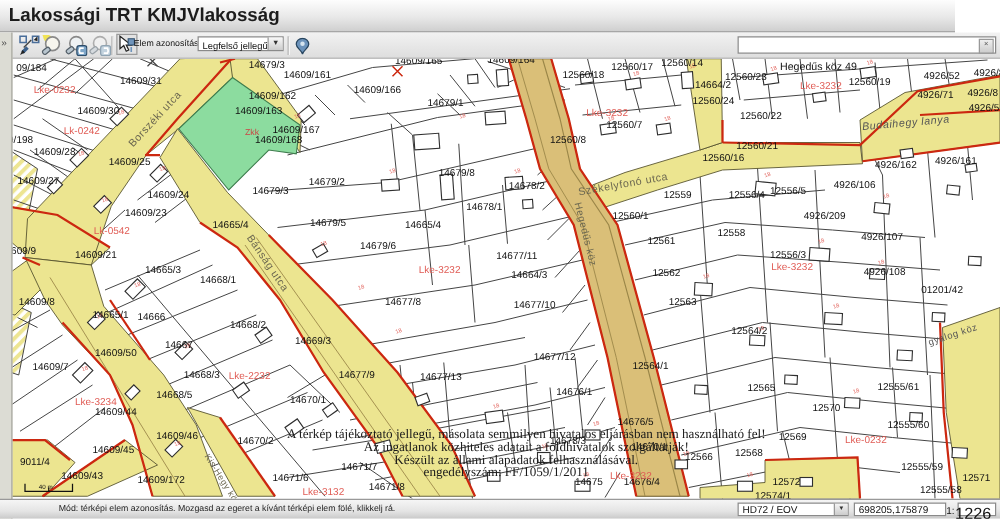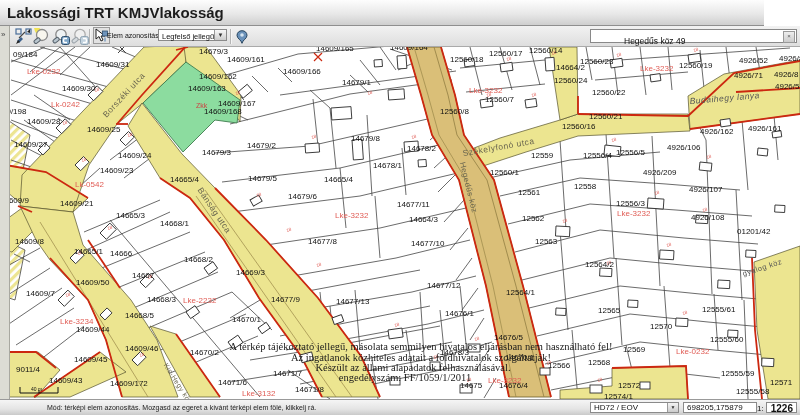--- a/index.html
+++ b/index.html
@@ -11,30 +11,30 @@
 #collapse{position:absolute;left:1px;top:4px;font-size:8px;color:#444;}
 #mapwrap{position:absolute;left:0;top:47px;width:800px;height:352px;overflow:hidden;}
 #statusbar{position:absolute;left:0;top:399px;width:800px;height:16px;background:linear-gradient(#f5f5f5 0%,#e4e4e4 60%,#c9c9c9);border-top:1px solid #999;box-sizing:border-box;z-index:6;}
 #statusbar .msg{position:absolute;left:47px;top:4px;font-size:7px;color:#222;}
 .tbicon{position:absolute;top:2px;}
 #eidlabel{position:absolute;left:107px;top:6px;font-size:7px;color:#111;white-space:nowrap;}
 #eidsel{position:absolute;left:158px;top:3px;width:69px;height:12px;background:#fff;border:1px solid #8a8a8a;font-size:8.5px;color:#111;box-sizing:border-box;}
 #eidsel .txt{position:absolute;left:3px;top:1.5px;font-size:7.5px;white-space:nowrap;}
 #eidsel .btn{position:absolute;right:0;top:0;width:11px;height:10px;background:linear-gradient(#f8f8f8,#ccc);border-left:1px solid #999;font-size:6px;text-align:center;color:#333;line-height:10px;}
 #search{position:absolute;left:590px;top:3px;width:207px;height:14px;background:#fff;border:1px solid #898989;box-sizing:border-box;}
-#search .txt{position:absolute;left:5px;top:6px;font-size:8.5px;color:#111;padding-left:28px;}
+#search .txt{position:absolute;left:5px;top:18px;font-size:8.5px;color:#111;padding-left:28px;}
 #search .btn{position:absolute;right:1px;top:1px;width:10px;height:10px;background:linear-gradient(#eee,#ccc);border:1px solid #999;font-size:6px;line-height:9px;text-align:center;color:#555;}
 .sep{position:absolute;top:3px;width:1px;height:15px;background:#b5b5b5;border-right:1px solid #f5f5f5;}
 #sb-proj{position:absolute;left:590px;top:2px;width:89px;height:11px;background:#fff;border:1px solid #8a8a8a;box-sizing:border-box;font-size:8px;color:#111;}
 #sb-proj .txt{position:absolute;left:3px;top:0px;}
 #sb-proj .btn{position:absolute;right:0;top:0;width:10px;height:9px;background:linear-gradient(#f4f4f4,#ccc);border-left:1px solid #999;font-size:5px;text-align:center;color:#333;line-height:9px;}
 #sb-coord{position:absolute;left:683px;top:2px;width:74px;height:11px;background:#fff;border:1px solid #8a8a8a;box-sizing:border-box;font-size:8px;color:#111;padding-left:31px;}
 #sb-coord span{position:absolute;left:3px;top:0;}
 #sb-one{position:absolute;left:757px;top:4px;font-size:8px;color:#111;}
-#sb-scale{position:absolute;left:766px;top:2px;width:31px;height:11px;background:#fff;border:1px solid #8a8a8a;box-sizing:border-box;font-size:10px;color:#111;font-weight:bold;}
+#sb-scale{position:absolute;left:766px;top:2px;width:31px;height:11px;background:#fff;border:1px solid #8a8a8a;box-sizing:border-box;font-size:13px;color:#111;}
 #sb-scale span{position:absolute;right:3px;top:0;}
 </style>
 </head>
 <body>
 <div id="mapwrap"><svg width="800" height="352" viewBox="0 47 800 352">
       <defs>
         <pattern id="hatch" width="6" height="6" patternTransform="rotate(45)" patternUnits="userSpaceOnUse">
           <rect width="6" height="6" fill="#fff"></rect>
           <rect width="3.2" height="6" fill="#ede592"></rect>
         </pattern>

